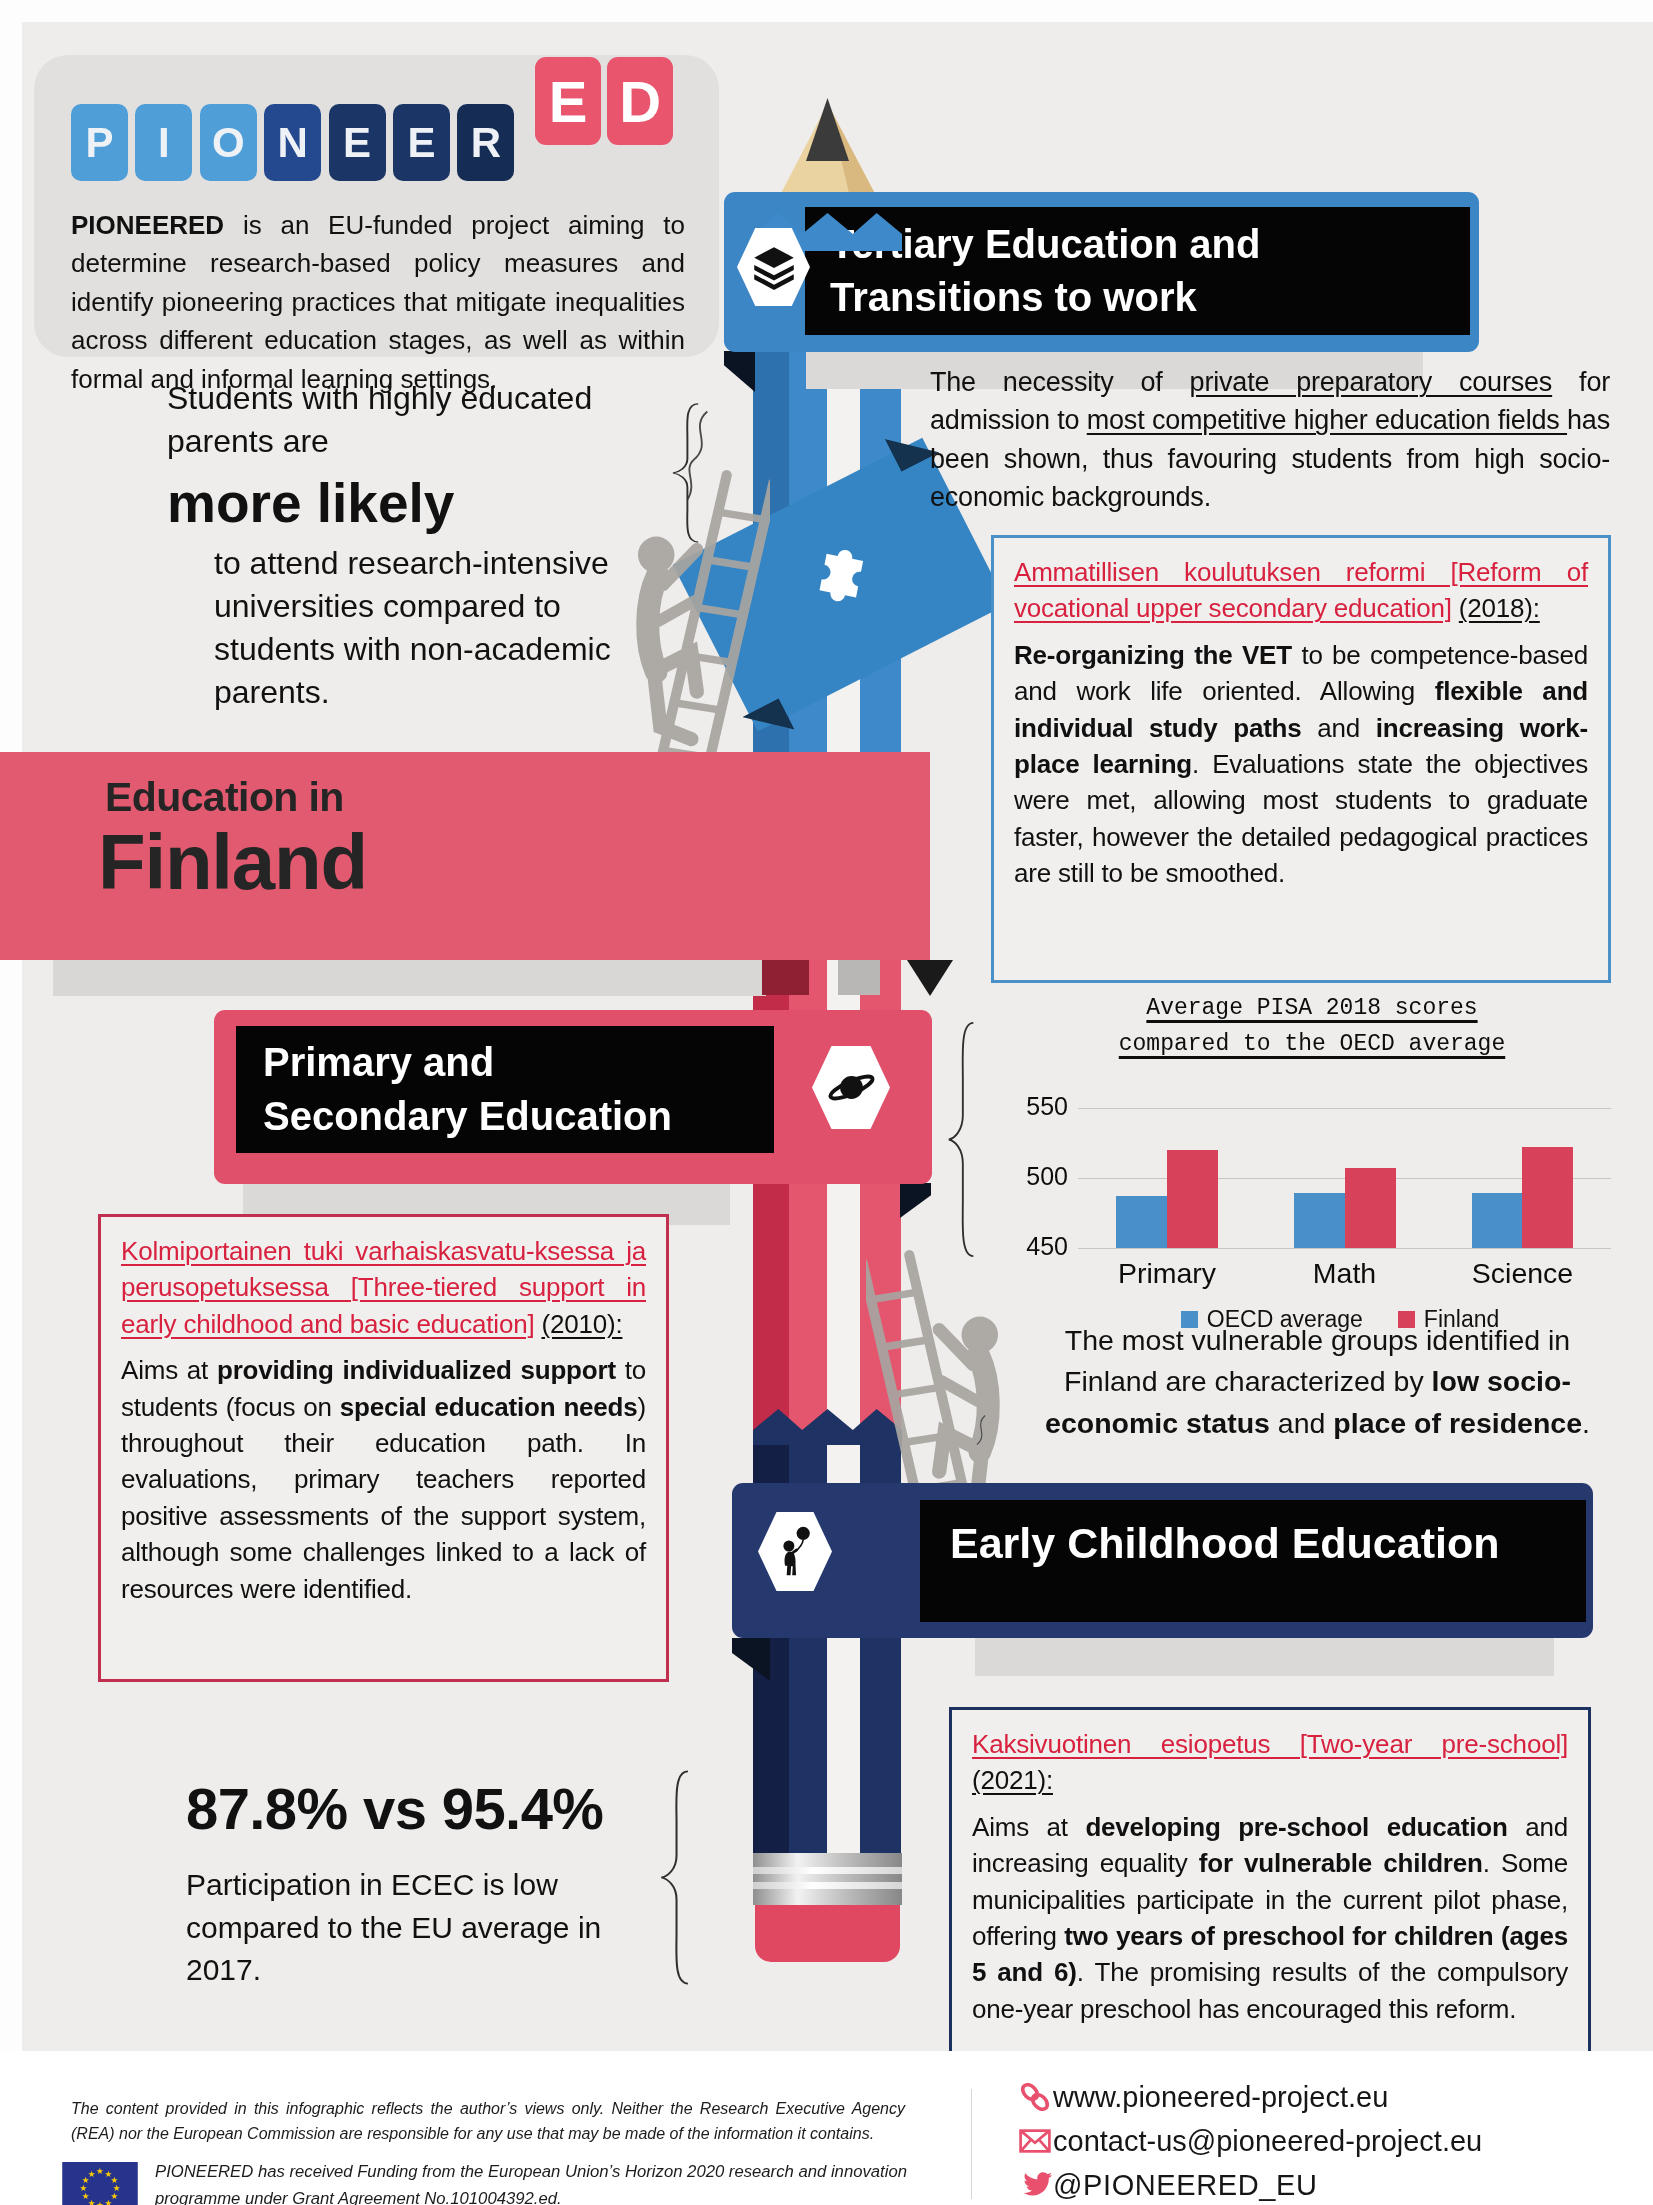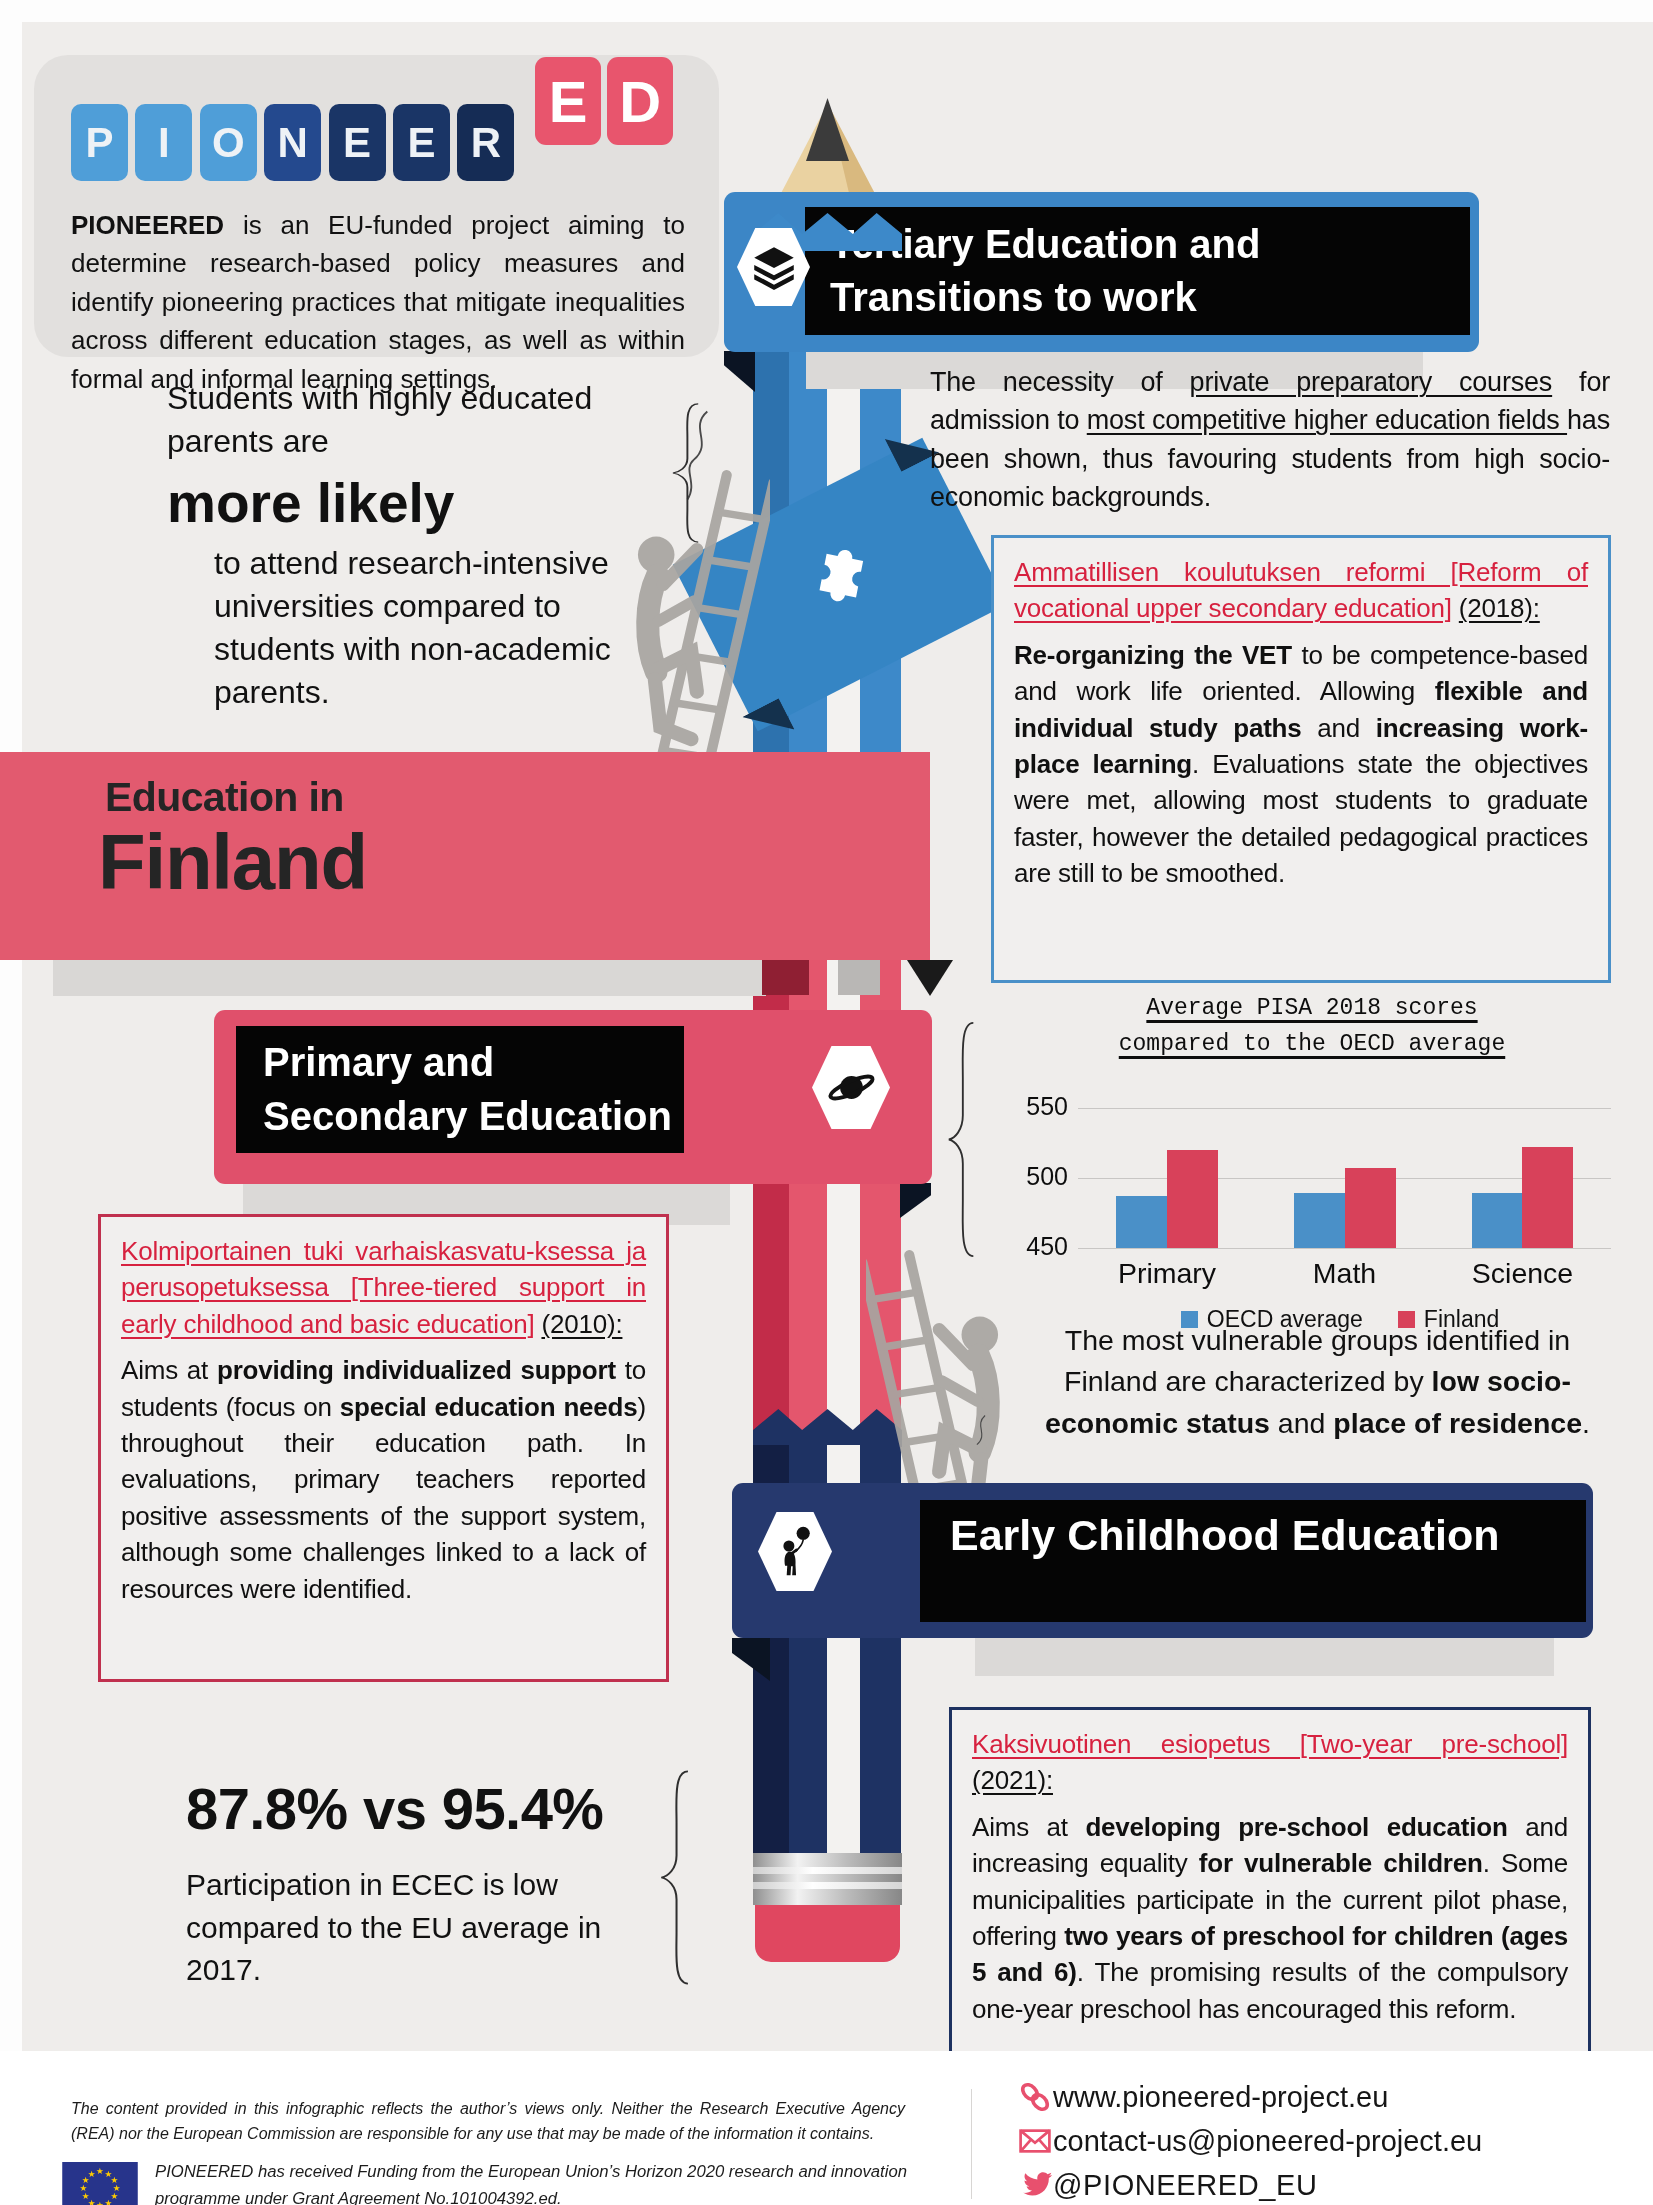--- a/index.html
+++ b/index.html
@@ -73,27 +73,27 @@
      display:flex;align-items:center;justify-content:center;}
   .fold{background:#0b1423;z-index:2;}
 
   .t-box{left:724px;top:192px;width:755px;height:160px;background:#3c86c6;}
   .t-black{left:805px;top:207px;width:665px;height:128px;font-size:40px;line-height:1.33;padding:11px 0 0 25px;box-sizing:border-box;}
   .t-hex{left:737px;top:228px;width:73px;height:78px;}
   .t-shadow{left:806px;top:352px;width:617px;height:37px;}
   .t-fold{left:724px;top:351px;width:31px;height:41px;clip-path:polygon(0 0,100% 0,100% 100%,0 35%);}
 
   .p-box{left:214px;top:1010px;width:718px;height:174px;background:#e0506b;}
-  .p-black{left:236px;top:1026px;width:448px;height:127px;font-size:40px;line-height:1.35;padding:8.7px 0 0 27px;box-sizing:border-box;}
+  .p-black{left:236px;top:1026px;width:538px;height:127px;font-size:40px;line-height:1.35;padding:8.7px 0 0 27px;box-sizing:border-box;}
   .p-hex{left:812px;top:1046px;width:78px;height:83px;}
   .p-shadow{left:243px;top:1183px;width:487px;height:42px;}
   .p-fold{left:900px;top:1183px;width:31px;height:35px;clip-path:polygon(0 0,100% 0,100% 35%,0 100%);}
 
   .e-box{left:732px;top:1483px;width:861px;height:155px;background:#26396e;}
-  .e-black{left:920px;top:1500px;width:666px;height:122px;font-size:43px;line-height:1.2;padding:10px 0 0 30px;box-sizing:border-box;}
+  .e-black{left:920px;top:1500px;width:666px;height:122px;font-size:43px;line-height:1.2;padding:18px 0 0 30px;box-sizing:border-box;}
   .e-hex{left:758px;top:1512px;width:74px;height:79px;}
   .e-shadow{left:975px;top:1638px;width:579px;height:38px;}
   .e-fold{left:732px;top:1638px;width:38px;height:43px;clip-path:polygon(0 0,100% 0,100% 100%,0 35%);}
 
   
   .banner{left:0;top:752px;width:930px;height:208px;background:#e25a6f;z-index:3;}
   .banner-t1{left:105px;top:774px;font-size:41px;font-weight:bold;color:#252525;z-index:4;letter-spacing:-0.6px;}
   .banner-t2{left:98px;top:817px;font-size:78px;font-weight:bold;color:#252525;z-index:4;letter-spacing:-1.2px;}
   .banner-sub{left:372px;top:913px;width:526px;font-size:26px;font-weight:bold;color:#252525;text-align:right;z-index:4;}
   .banner-shadow{left:53px;top:960px;width:713px;height:36px;background:#d9d7d5;z-index:2;}

